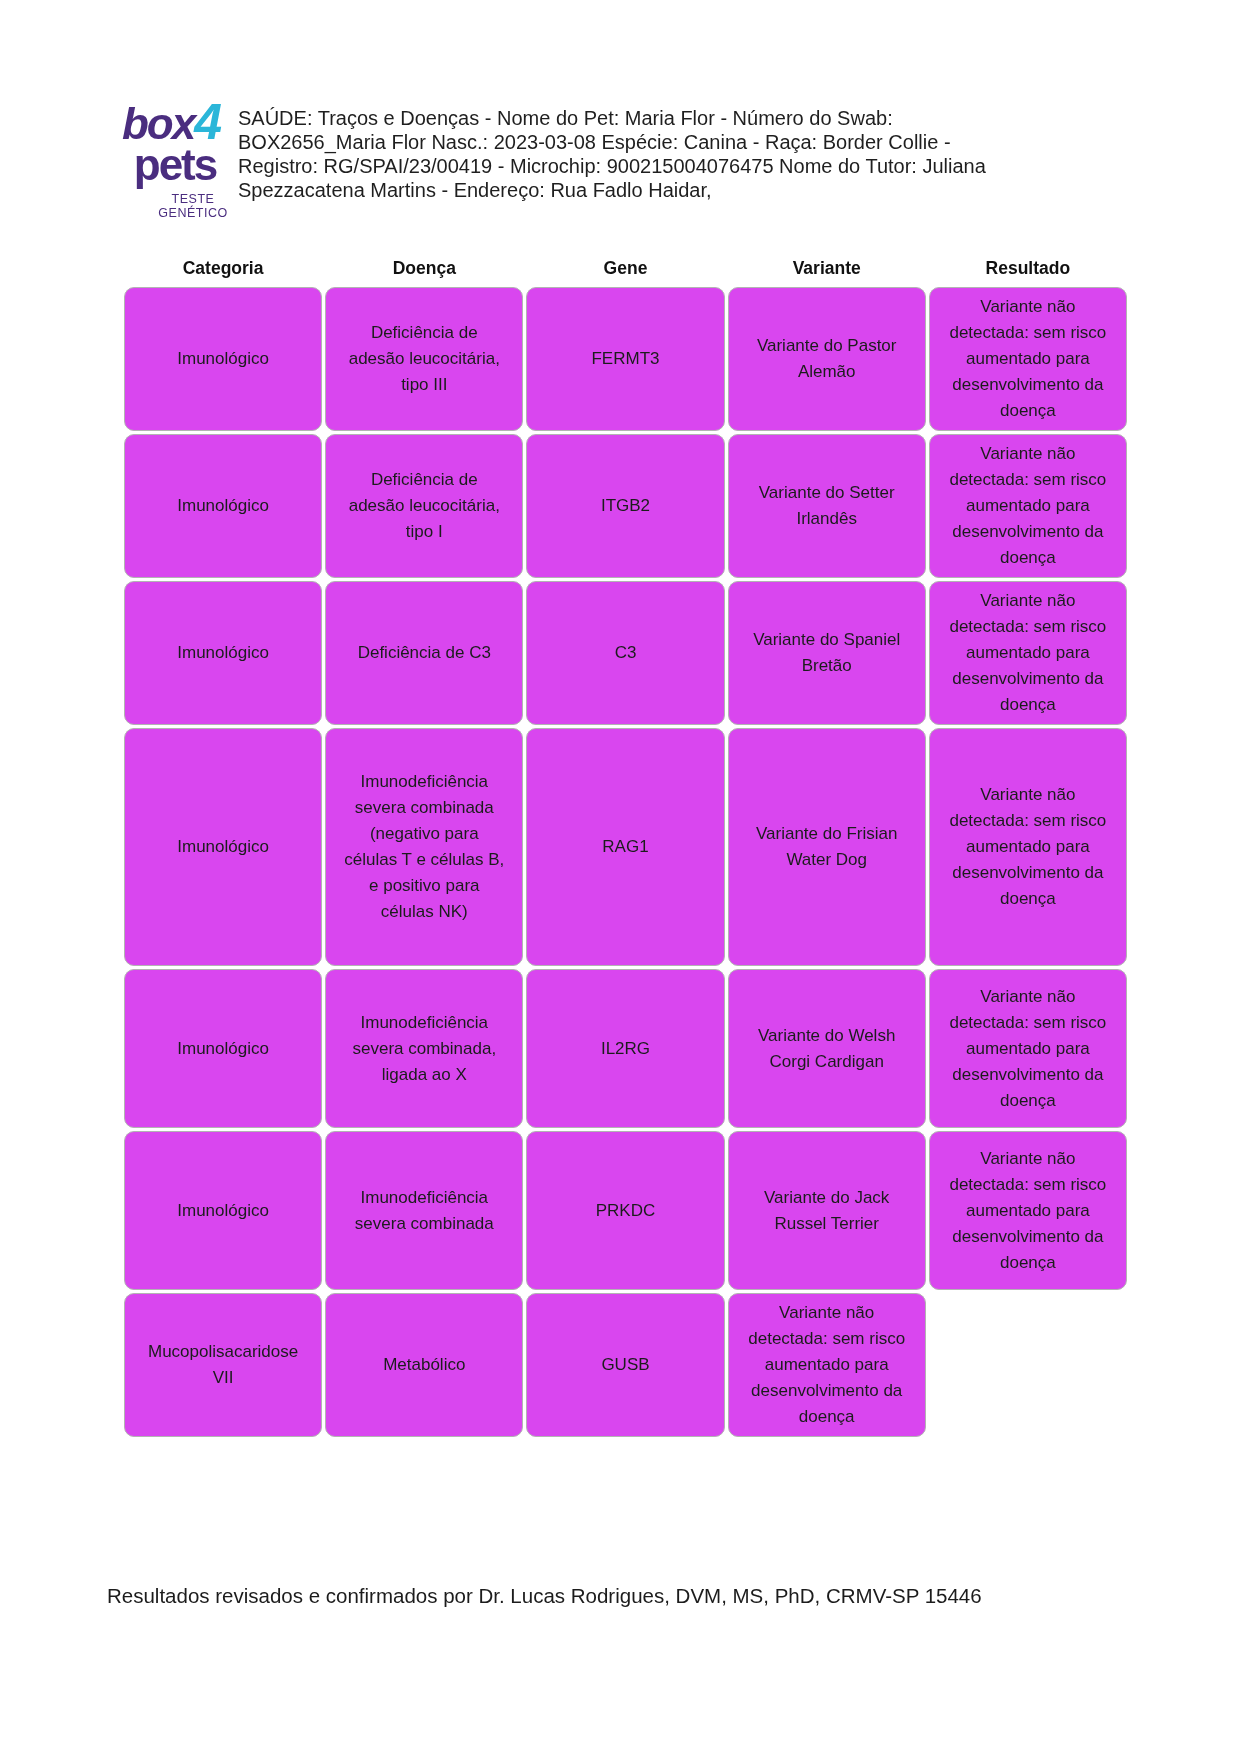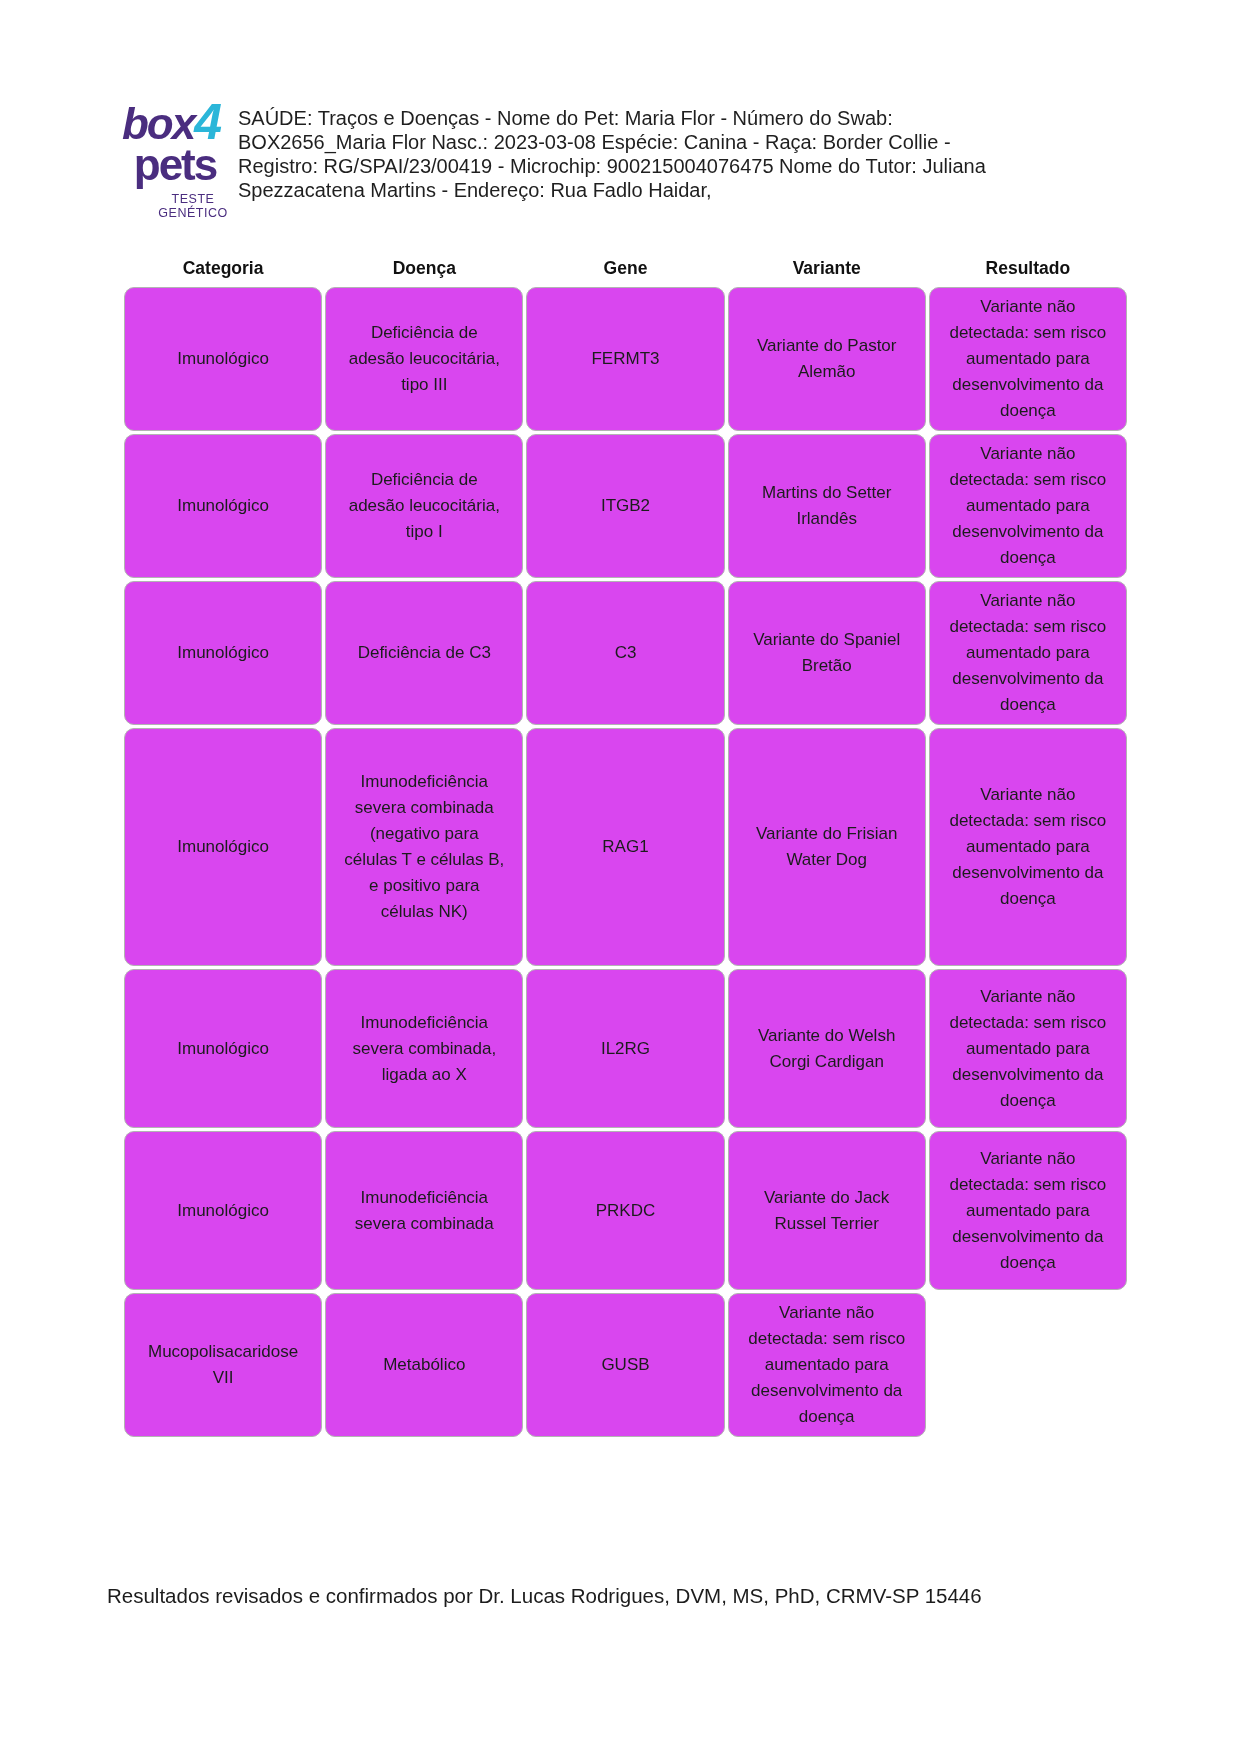--- a/index.html
+++ b/index.html
@@ -95,21 +95,21 @@
     <div class="cell">Deficiência de adesão leucocitária, tipo III</div>
     <div class="cell">FERMT3</div>
     <div class="cell">Variante do Pastor Alemão</div>
     <div class="cell">Variante não detectada: sem risco aumentado para desenvolvimento da doença</div>
   </div>
 
   <div class="trow r2">
     <div class="cell">Imunológico</div>
     <div class="cell">Deficiência de adesão leucocitária, tipo I</div>
     <div class="cell">ITGB2</div>
-    <div class="cell">Martins do Setter Irlandês</div>
+    <div class="cell">Variante do Setter Irlandês</div>
     <div class="cell">Variante não detectada: sem risco aumentado para desenvolvimento da doença</div>
   </div>
 
   <div class="trow r3">
     <div class="cell">Imunológico</div>
     <div class="cell">Deficiência de C3</div>
     <div class="cell">C3</div>
     <div class="cell">Variante do Spaniel Bretão</div>
     <div class="cell">Variante não detectada: sem risco aumentado para desenvolvimento da doença</div>
   </div>

